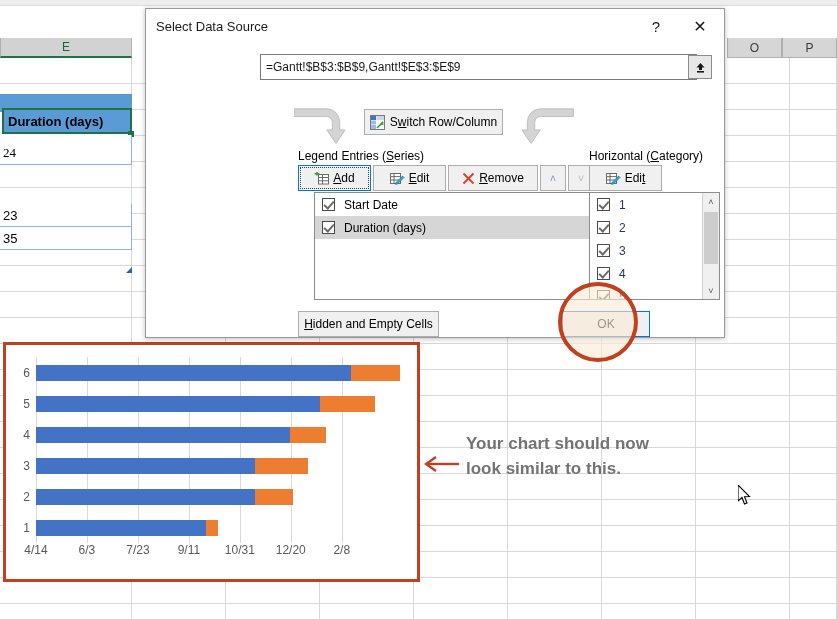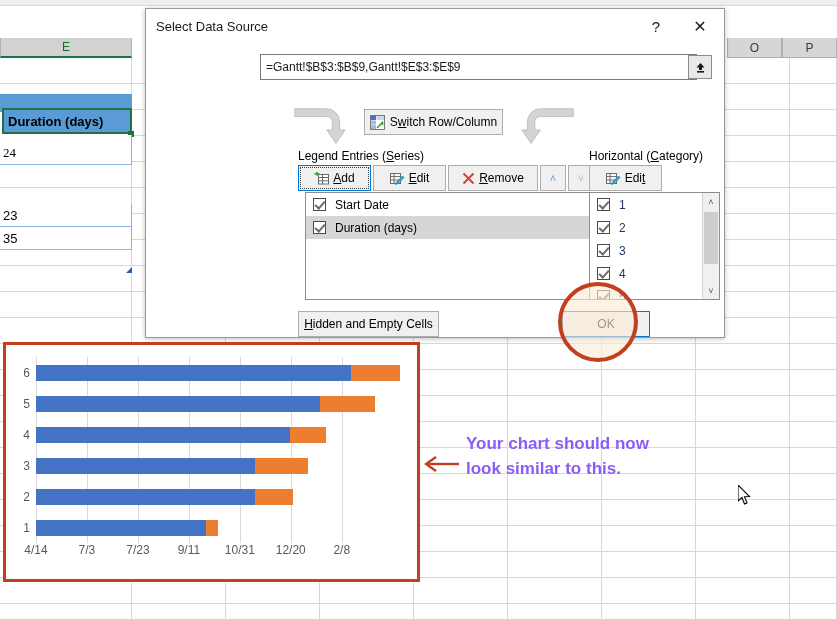--- a/index.html
+++ b/index.html
@@ -49,21 +49,21 @@
   .seg{position:absolute;top:0;bottom:0;}
   .seg.start{background:#4472c4;}
   .seg.dur{background:#ed7d31;}
   .ylab{position:absolute;left:0;width:24px;text-align:right;
     font-size:12px;color:#595959;}
   .xlab{position:absolute;font-size:12px;color:#595959;text-align:center;
     transform:translateX(-50%);}
 
   
   #annot{position:absolute;left:466px;top:432px;width:260px;
-    font-size:17px;font-weight:bold;color:#8b5cf6;line-height:1.45;}
+    font-size:17px;font-weight:bold;color:#737373;line-height:1.45;}
   #arrow{position:absolute;left:424px;top:455px;width:36px;height:18px;}
 
   #cursor{position:absolute;left:738px;top:485px;width:14px;height:21px;}
 
   
   #dialog{
     position:absolute;left:145px;top:8px;width:580px;height:330px;
     background:#ffffff;border:1px solid #9a9a9a;
     box-shadow:0 1px 5px rgba(0,0,0,.25);
     box-sizing:border-box;
@@ -389,21 +389,21 @@
       <div class="bar-row" style="top: 38.5px; height: 16px;">
         <div class="seg start" style="left: 0px; width: 284.336px;"></div>
         <div class="seg dur" style="left: 284.336px; width: 55.0328px;"></div>
       </div>
       <div class="bar-row" style="top: 7.5px; height: 16px;">
         <div class="seg start" style="left: 0px; width: 314.91px;"></div>
         <div class="seg dur" style="left: 314.91px; width: 48.918px;"></div>
       </div>
     </div>
 <div class="xlab" style="left: 30px; top: 198px;">4/14</div>
-    <div class="xlab" style="left: 80.9665px; top: 198px;">7/3</div>
+    <div class="xlab" style="left: 80.9665px; top: 198px;">6/3</div>
     <div class="xlab" style="left: 131.902px; top: 198px;">7/23</div>
     <div class="xlab" style="left: 182.869px; top: 198px;">9/11</div>
     <div class="xlab" style="left: 233.835px; top: 198px;">10/31</div>
     <div class="xlab" style="left: 284.771px; top: 198px;">12/20</div>
     <div class="xlab" style="left: 335.738px; top: 198px;">2/8</div>
     <div class="ylab" style="top: 175.5px;">1</div>
     <div class="ylab" style="top: 144.5px;">2</div>
     <div class="ylab" style="top: 113.5px;">3</div>
     <div class="ylab" style="top: 82.5px;">4</div>
     <div class="ylab" style="top: 51.5px;">5</div>
@@ -494,21 +494,21 @@
       </svg>
       <span><span></span><u>R</u><span>emove</span></span>
     </div>
     <div class="tbtn2 arrbtn">
       <span style="color:#6f9ecb;font-size:11px;">˄</span>
     </div>
     <div class="tbtn2 arrbtn disabled">
       <span style="color:#bcbcbc;font-size:11px;">˅</span>
     </div>
   </div>
-  <div class="listbox" id="series-list" style="left:159px;top:183px;width:285px;height:108px;">
+  <div class="listbox" id="series-list" style="left:168px;top:183px;width:285px;height:108px;">
       <div class="litem">
         <span class="cbx"></span>
         <span>Start Date</span>
       </div>
       <div class="litem sel">
         <span class="cbx"></span>
         <span>Duration (days)</span>
       </div>
     </div>
 

